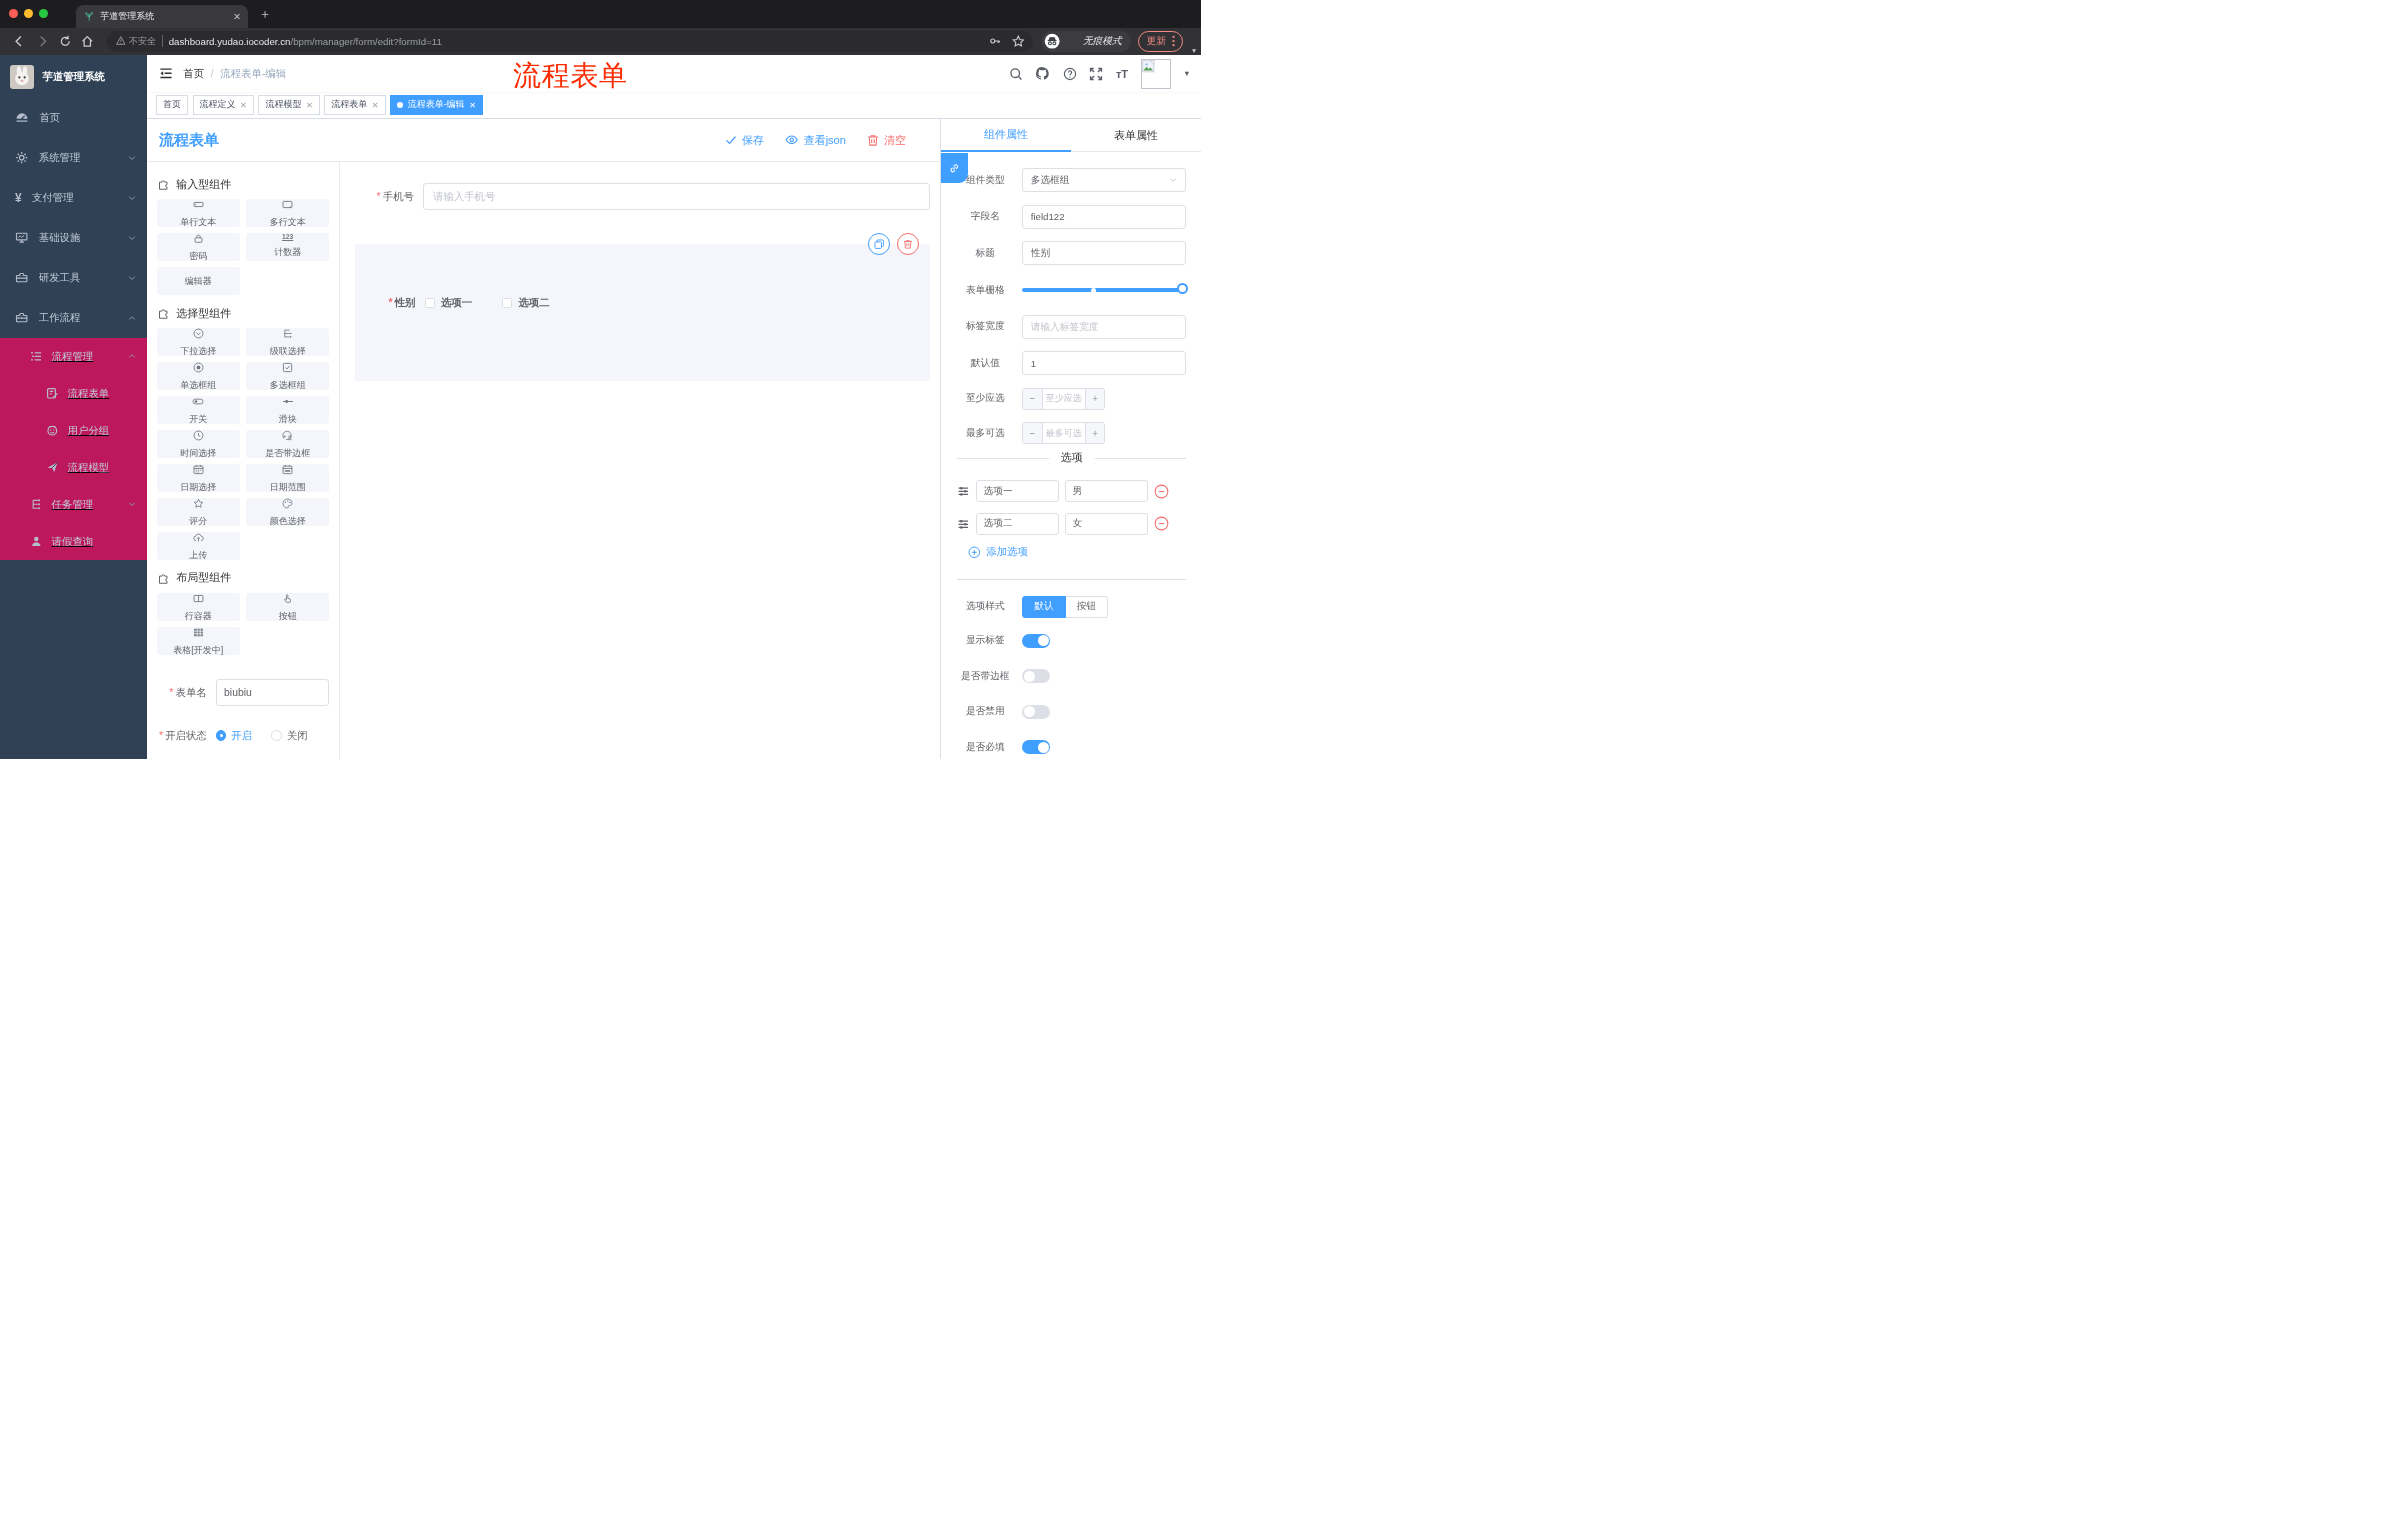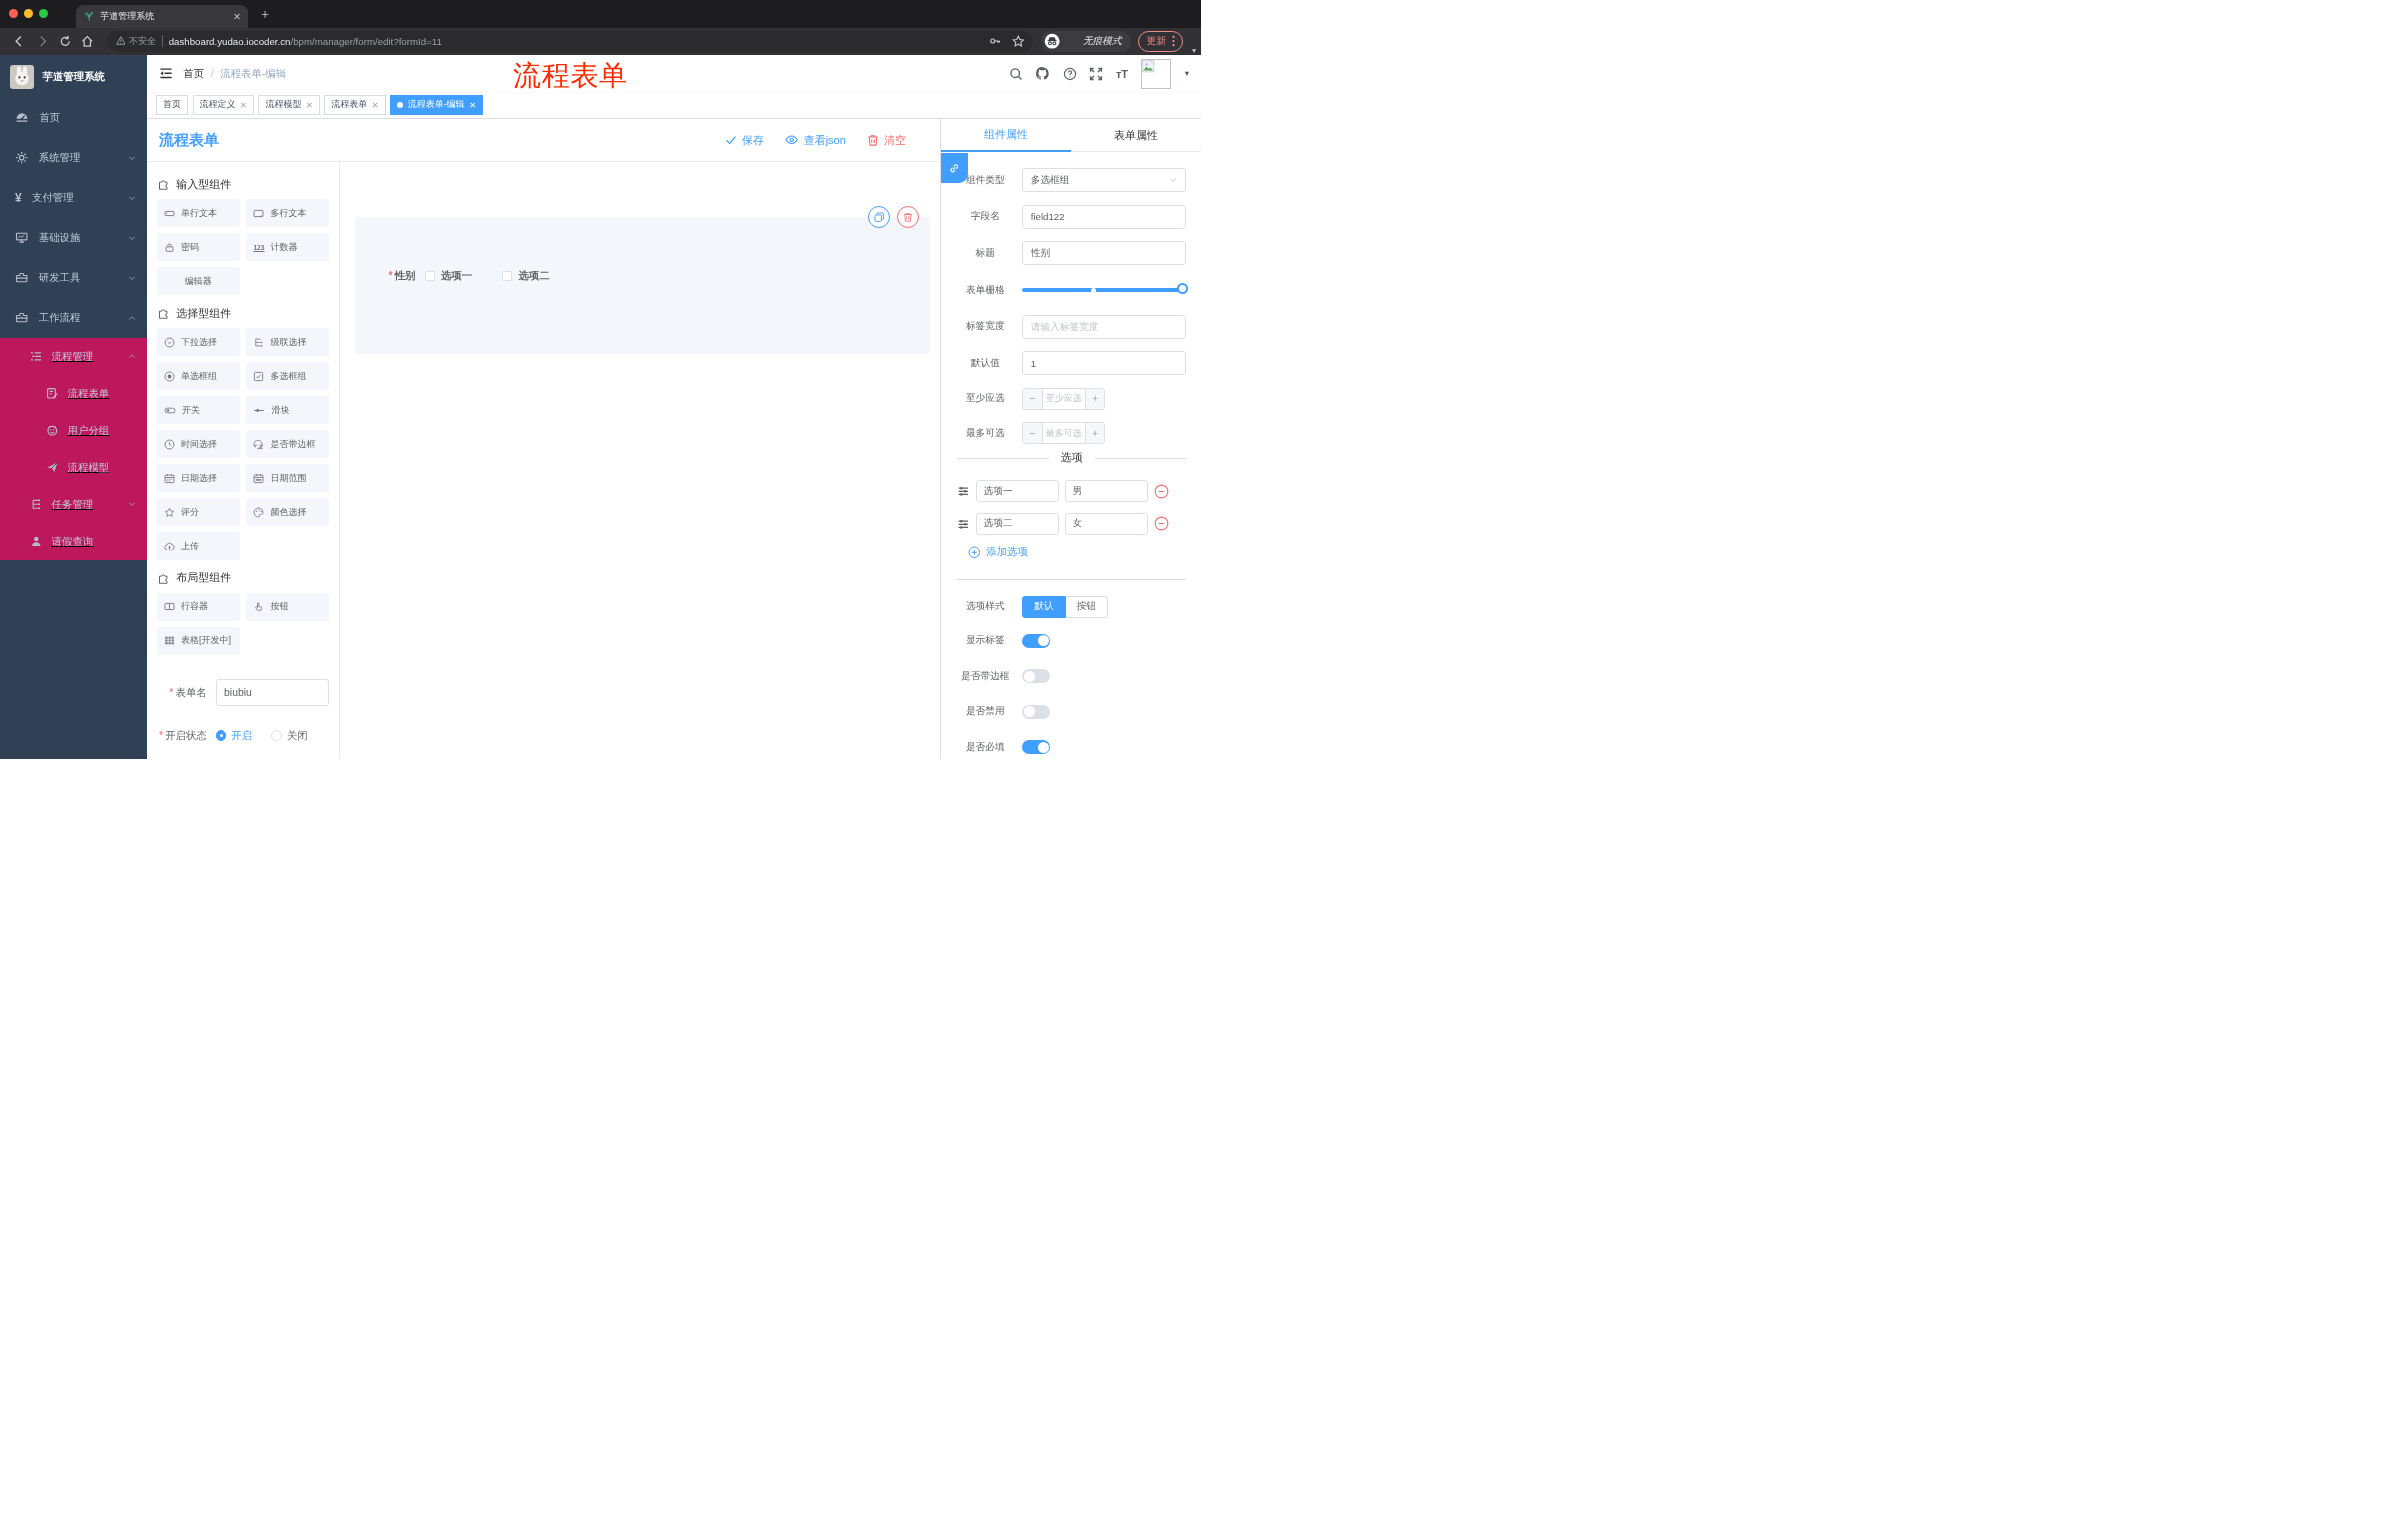--- a/index.html
+++ b/index.html
@@ -83,21 +83,21 @@
   .d-tools { margin-left:auto; display:flex; align-items:center; gap:21px; font-size:11px; }
   .tool { display:flex; align-items:center; gap:5.2px; cursor:pointer; }
   .tool.blue { color:#409eff; } .tool.red { color:#f56c6c; }
   .d-body { flex:1; display:flex; min-height:0; }
 
   
   .palette { width:193px; flex:none; border-right:0.7px solid #eaeaea; padding:4.5px 9.7px 0 9.7px; overflow:hidden; }
   .sec-head { display:flex; align-items:center; gap:6px; color:#303133; font-size:11px; margin:10.4px 1.5px 7.4px; }
   .pal-grid { display:grid; grid-template-columns:1fr 1fr; gap:6px; }
   .pal-btn { height:28px; background:#f4f6fc; border-radius:3px; display:flex; align-items:center;
-    gap:6px; padding:0 7.4px; font-size:9px; color:#606266; cursor:grab; }
+    gap:6px; padding:0 7.4px; font-size:9px; color:#606266; cursor:grab;flex-direction:column; }
   .pal-btn.center { justify-content:center; }
   .pal-ic { color:#73767d; }
 
   
   .meta { margin-top:24px; }
   .m-row { display:flex; align-items:flex-start; margin-bottom:16.3px; }
   .m-label { width:59px; text-align:right; padding-right:9px; font-size:10.4px; color:#606266; line-height:27px; white-space:nowrap; }
   .star { color:#f56c6c; margin-right:2.2px; }
   .m-input { flex:1; height:27px; border:0.7px solid #dcdfe6; border-radius:3px; padding:0 7.4px;
     font-size:10.4px; color:#606266; outline:none; min-width:0; font-family:inherit; }
@@ -788,20 +788,24 @@
                       <span class="rdot"></span>
                       <span>关闭</span>
                     </span>
                 </span>
               </div>
 
             </div>
           </div>
 
           <div class="canvas">
+            <div class="f-row">
+              <span class="f-label"><span class="star">*</span><span>手机号</span></span>
+              <input class="f-input" placeholder="请输入手机号" style="">
+            </div>
 
             <div class="sel-card">
               <div class="card-acts">
                 <span class="act copy">
                   <svg width="10.4" height="10.4" viewBox="0 0 16 16">
                       <rect x="4.5" y="1.5" width="10" height="10" rx="1.5" fill="none" stroke="currentColor" stroke-width="1.4"></rect>
                       <rect x="1.5" y="4.5" width="10" height="10" rx="1.5" fill="#fff" stroke="currentColor" stroke-width="1.4"></rect>
                     </svg>
                   </span>
                 <span class="act del">

